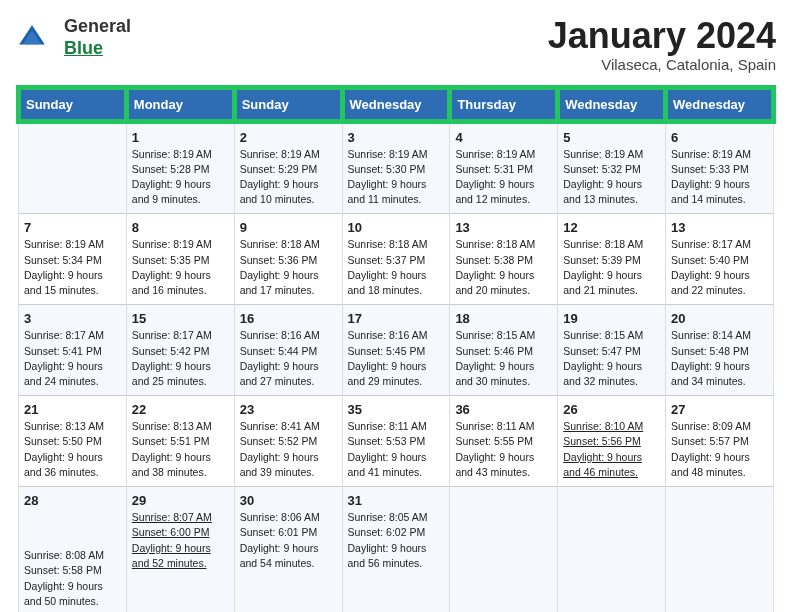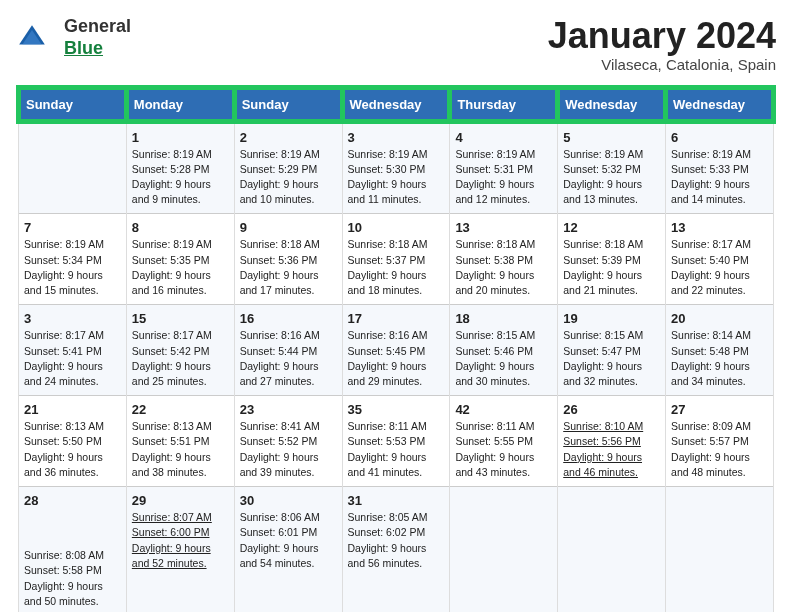--- a/index.html
+++ b/index.html
@@ -292,21 +292,21 @@
 and 39 minutes.</div>
         </td>
         <td>
           <span class="day-num">35</span>
           <div class="cell-content" style="white-space: pre-line;">Sunrise: 8:11 AM
 Sunset: 5:53 PM
 Daylight: 9 hours
 and 41 minutes.</div>
         </td>
         <td>
-          <span class="day-num">42</span>
+          <span class="day-num">36</span>
           <div class="cell-content" style="white-space: pre-line;">Sunrise: 8:11 AM
 Sunset: 5:55 PM
 Daylight: 9 hours
 and 43 minutes.</div>
         </td>
         <td>
           <span class="day-num">26</span>
           <div class="cell-content" style="white-space: pre-line; text-decoration: underline;">Sunrise: 8:10 AM
 Sunset: 5:56 PM
 Daylight: 9 hours

